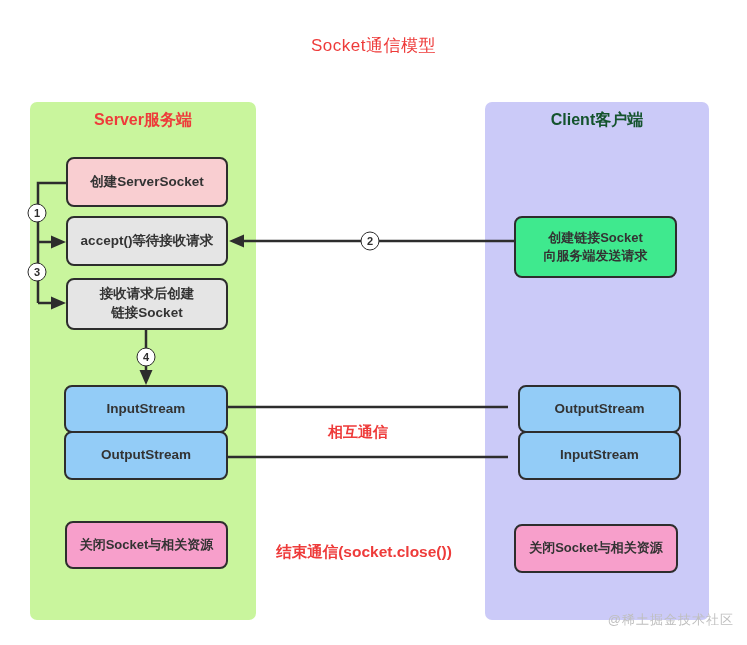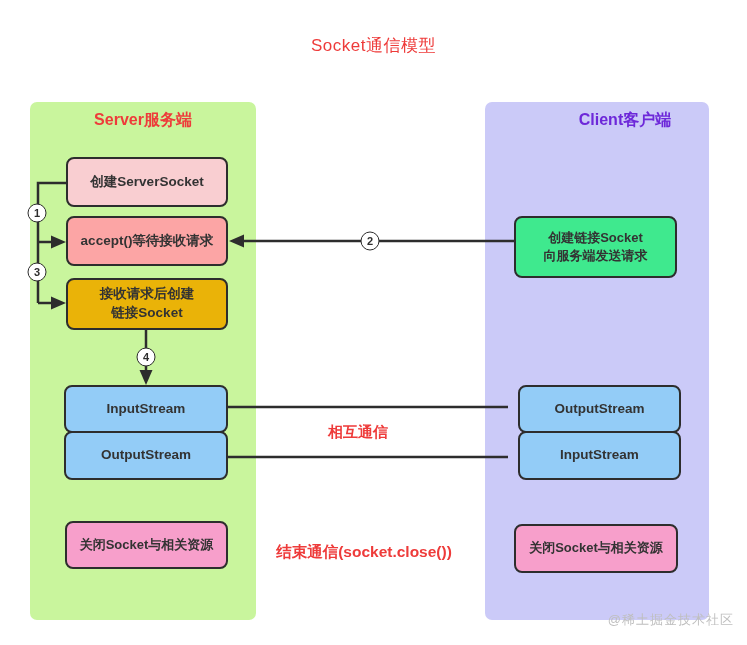--- a/index.html
+++ b/index.html
@@ -42,21 +42,21 @@
 
 <div class="canvas">
 
   <div class="page-title" style="color: rgb(238, 59, 58);">Socket通信模型</div>
 
   <div class="panel" style="left: 30px; top: 102px; width: 226px; height: 518px; background: rgb(201, 245, 157);">
     <div class="panel-header" style="color: rgb(238, 59, 58);">Server服务端</div>
   </div>
 
   <div class="panel" style="left: 485px; top: 102px; width: 224px; height: 518px; background: rgb(203, 202, 248);">
-    <div class="panel-header" style="color: #6d28d9; margin-left: 28px;">Client客户端</div>
+    <div class="panel-header" style="color: #14532d;">Client客户端</div>
   </div>
 
   <svg class="wires" width="747" height="645" viewBox="0 0 747 645">
     <g stroke="#2d2d2d" stroke-width="2.5" fill="none">
       <path d="M66 183 H38 V303"></path>
       <path d="M38 242 H53"></path>
       <path d="M38 303 H53"></path>
       <path d="M514 241 H243"></path>
       <path d="M146 330 V371"></path>
       <path d="M228 407 H508"></path>
@@ -67,25 +67,25 @@
       <polygon points="66,303 51,296.5 51,309.5"></polygon>
       <polygon points="229,241 244,234.5 244,247.5"></polygon>
       <polygon points="146,385 139.5,370 152.5,370"></polygon>
     </g>
   </svg>
 
   <div class="node" style="left: 66px; top: 157px; width: 162px; height: 50px; background: rgb(249, 206, 209);">
     <span>创建ServerSocket</span>
   </div>
 
-  <div class="node" style="left: 66px; top: 216px; width: 162px; height: 50px; background: #fca5a5;">
+  <div class="node" style="left: 66px; top: 216px; width: 162px; height: 50px; background: #e5e5e5;">
     <span>accept()等待接收请求</span>
   </div>
 
-  <div class="node" style="left: 66px; top: 278px; width: 162px; height: 52px; background: #eab308;">
+  <div class="node" style="left: 66px; top: 278px; width: 162px; height: 52px; background: #e5e5e5;">
     <span>接收请求后创建</span>
     <span>链接Socket</span>
   </div>
 
   <div class="node" style="left: 64px; top: 385px; width: 164px; height: 48px; background: rgb(147, 204, 247);">
     <span>InputStream</span>
   </div>
 
   <div class="node" style="left: 64px; top: 431px; width: 164px; height: 49px; background: rgb(147, 204, 247);">
     <span>OutputStream</span>

